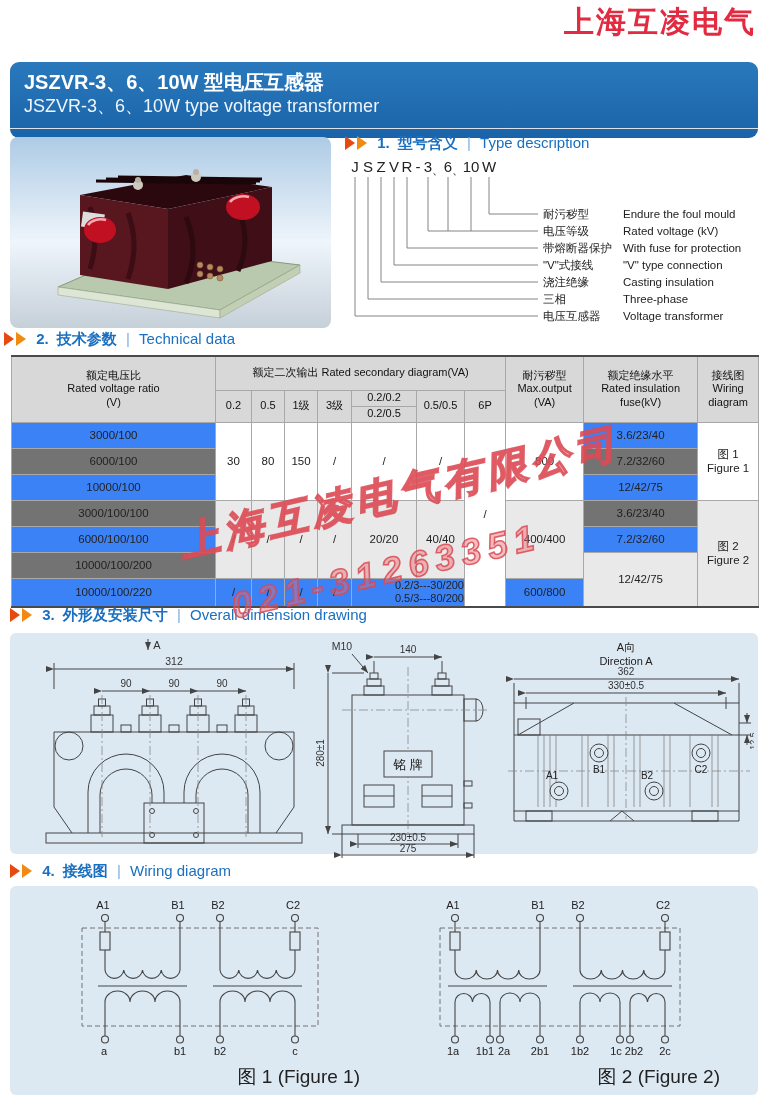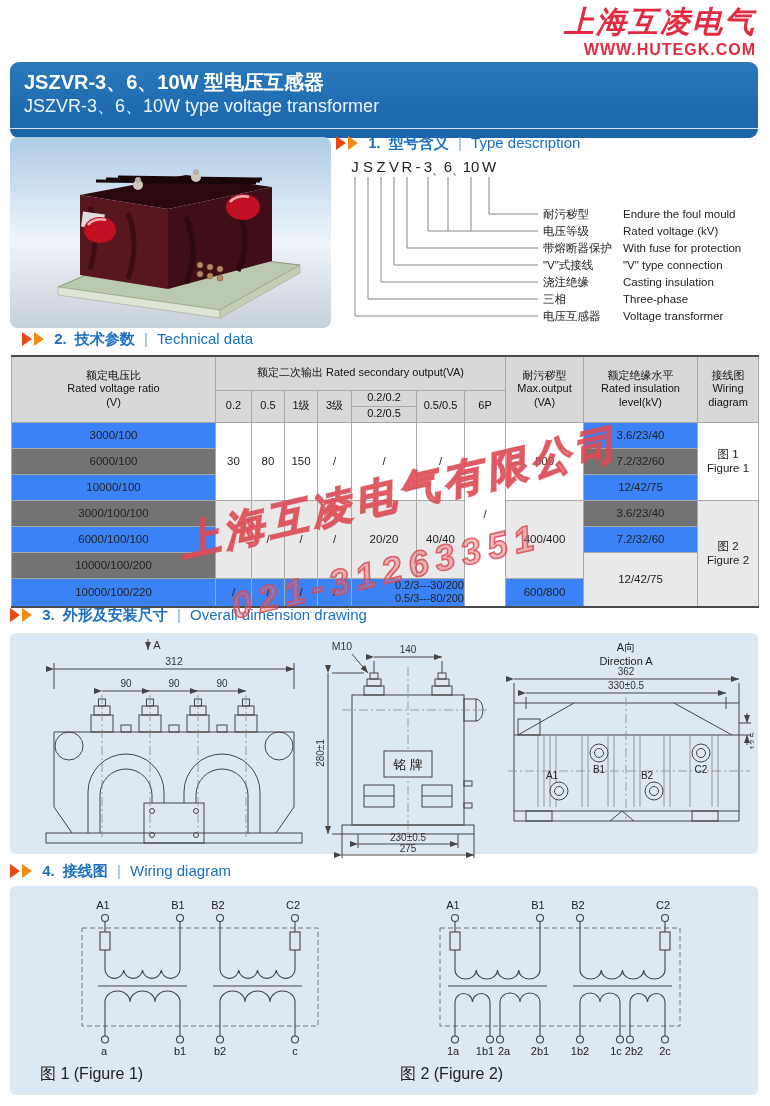--- a/index.html
+++ b/index.html
@@ -1,20 +1,20 @@
 <!DOCTYPE html>
 <html><head>
 <meta charset="utf-8">
 <style>
   html,body{margin:0;padding:0;background:#fff;}
   .page{position:relative;width:770px;height:1106px;background:#fff;overflow:hidden;
         font-family:"Liberation Sans","DejaVu Sans",sans-serif;color:#222;}
   
   .logo-block{position:absolute;top:6px;right:14px;text-align:right;}
-  .logo-cn{font-size:30px;font-weight:bold;color:#e22a40;letter-spacing:2px;line-height:1.05;font-style:italic;}
+  .logo-cn{font-size:30px;font-weight:bold;color:#e22a40;letter-spacing:2px;line-height:1.05;}
   .logo-web{font-size:16px;font-weight:bold;color:#e22a40;letter-spacing:1px;margin-top:3px;}
   .title-bar{position:absolute;left:10px;top:62px;width:748px;height:76px;box-sizing:border-box;
              background:linear-gradient(#2a79bd,#1a63a8);border-radius:9px;padding:7px 0 0 14px;}
   .title-zh{color:#fff;font-size:20px;font-weight:bold;line-height:1.3;}
   .title-en{color:#eef5fb;font-size:18px;line-height:1.25;}
   .rule{position:absolute;left:10px;top:128px;width:748px;height:1px;background:#dde2e8;}
   
   .sec-head{position:absolute;height:20px;white-space:nowrap;font-size:15px;}
   .tri{display:inline-block;width:0;height:0;border-top:7px solid transparent;border-bottom:7px solid transparent;
        vertical-align:-2px;margin-right:2px;}
@@ -45,30 +45,29 @@
   .wm{position:absolute;z-index:6;font-weight:bold;font-style:italic;white-space:nowrap;
       color:rgba(232,106,114,0.45);-webkit-text-stroke:1.6px rgba(219,73,82,0.85);
       transform:rotate(-13deg);transform-origin:0 50%;pointer-events:none;}
   .wm1{left:180px;top:516px;font-size:40px;letter-spacing:5px;}
   .wm2{left:232px;top:586px;font-size:36px;letter-spacing:7px;}
   
   .s3-panel{left:10px;top:633px;width:748px;height:221px;}
   .s4-panel{left:10px;top:886px;width:748px;height:209px;}
   .dwg{position:absolute;}
   svg text{font-family:"Liberation Sans","DejaVu Sans",sans-serif;}
-  .fig-cap{position:absolute;width:320px;text-align:left;font-size:16px;color:#222;}
+  .fig-cap{position:absolute;width:320px;text-align:right;font-size:19px;color:#222;}
 </style>
 </head>
 <body>
 
 <div class="page">
 
   <div class="logo-block">
     <div class="logo-cn">上海互凌电气</div>
-    <div class="logo-web">WWW.HUTEGK.COM</div>
   </div>
 
   <div class="title-bar">
     <div class="title-zh">JSZVR-3、6、10W 型电压互感器</div>
     <div class="title-en">JSZVR-3、6、10W type voltage transformer</div>
   </div>
   <div class="rule"></div>
 
   <div class="panel photo-panel">
     <svg width="321" height="191" viewBox="0 0 321 191">
@@ -100,21 +99,21 @@
         <circle cx="190" cy="128" r="3"></circle>
           <circle cx="200" cy="130" r="3"></circle>
           <circle cx="210" cy="132" r="3"></circle>
         <circle cx="190" cy="137" r="3"></circle>
           <circle cx="200" cy="139" r="3"></circle>
           <circle cx="210" cy="141" r="3"></circle>
       </g>
     </svg>
   </div>
 
-  <div class="sec-head" style="left:336px;top:134px;">
+  <div class="sec-head" style="left:345px;top:134px;">
     <span class="tri tri1"></span><span class="tri tri2"></span>
     <span class="sec-num">1.</span>
     <span class="sec-zh">型号含义</span>
     <span class="sec-sep">|</span>
     <span class="sec-en">Type description</span>
   </div>
 
   <svg class="dwg" style="left:345px;top:156px;" width="415" height="175" viewBox="0 0 415 175">
     <g font-size="15" fill="#222" text-anchor="middle">
       <text x="10" y="16">J</text>
@@ -150,21 +149,21 @@
         <text x="278" y="113">"V" type connection</text>
       <text x="198" y="130">浇注绝缘</text>
         <text x="278" y="130">Casting insulation</text>
       <text x="198" y="147">三相</text>
         <text x="278" y="147">Three-phase</text>
       <text x="198" y="164">电压互感器</text>
         <text x="278" y="164">Voltage transformer</text>
     </g>
   </svg>
 
-  <div class="sec-head" style="left:22px;top:330px;">
+  <div class="sec-head" style="left:4px;top:330px;">
     <span class="tri tri1"></span><span class="tri tri2"></span>
     <span class="sec-num">2.</span>
     <span class="sec-zh">技术参数</span>
     <span class="sec-sep">|</span>
     <span class="sec-en">Technical data</span>
   </div>
 
   <div class="tbl-wrap">
     <table>
       <colgroup>
@@ -180,30 +179,30 @@
           <col style="width:114px">
           <col style="width:61px">
       </colgroup>
       <thead>
         <tr style="height:34px;">
           <th rowspan="3">
             <span class="th-line">额定电压比</span>
             <span class="th-line">Rated voltage ratio</span>
             <span class="th-line">(V)</span>
           </th>
-          <th colspan="7">额定二次输出  Rated secondary output(VA)</th>
+          <th colspan="7">额定二次输出  Rated secondary diagram(VA)</th>
           <th rowspan="3">
             <span class="th-line">耐污秽型</span>
             <span class="th-line">Max.output</span>
             <span class="th-line">(VA)</span>
           </th>
           <th rowspan="3">
             <span class="th-line">额定绝缘水平</span>
             <span class="th-line">Rated insulation</span>
-            <span class="th-line">level(kV)</span>
+            <span class="th-line">fuse(kV)</span>
           </th>
           <th rowspan="3">
             <span class="th-line">接线图</span>
             <span class="th-line">Wiring</span>
             <span class="th-line">diagram</span>
           </th>
         </tr>
         <tr style="height:16px;">
           <th rowspan="2">0.2</th>
           <th rowspan="2">0.5</th>

